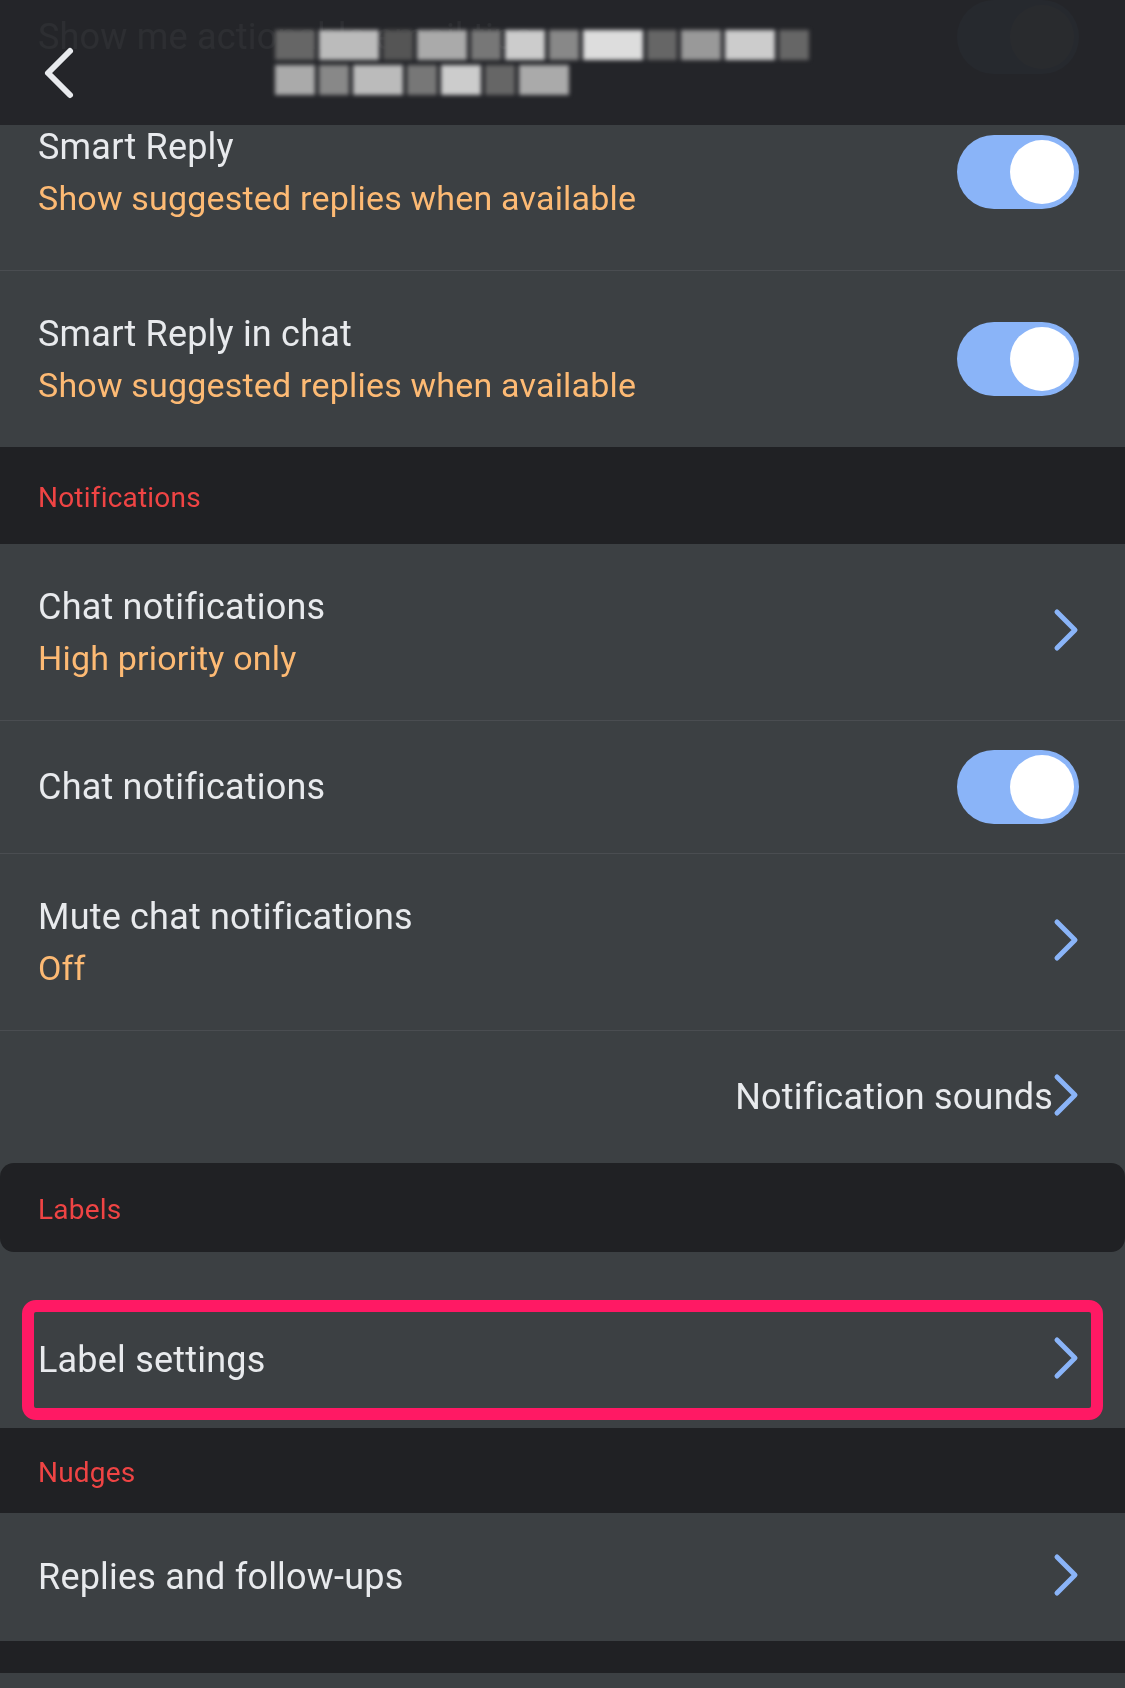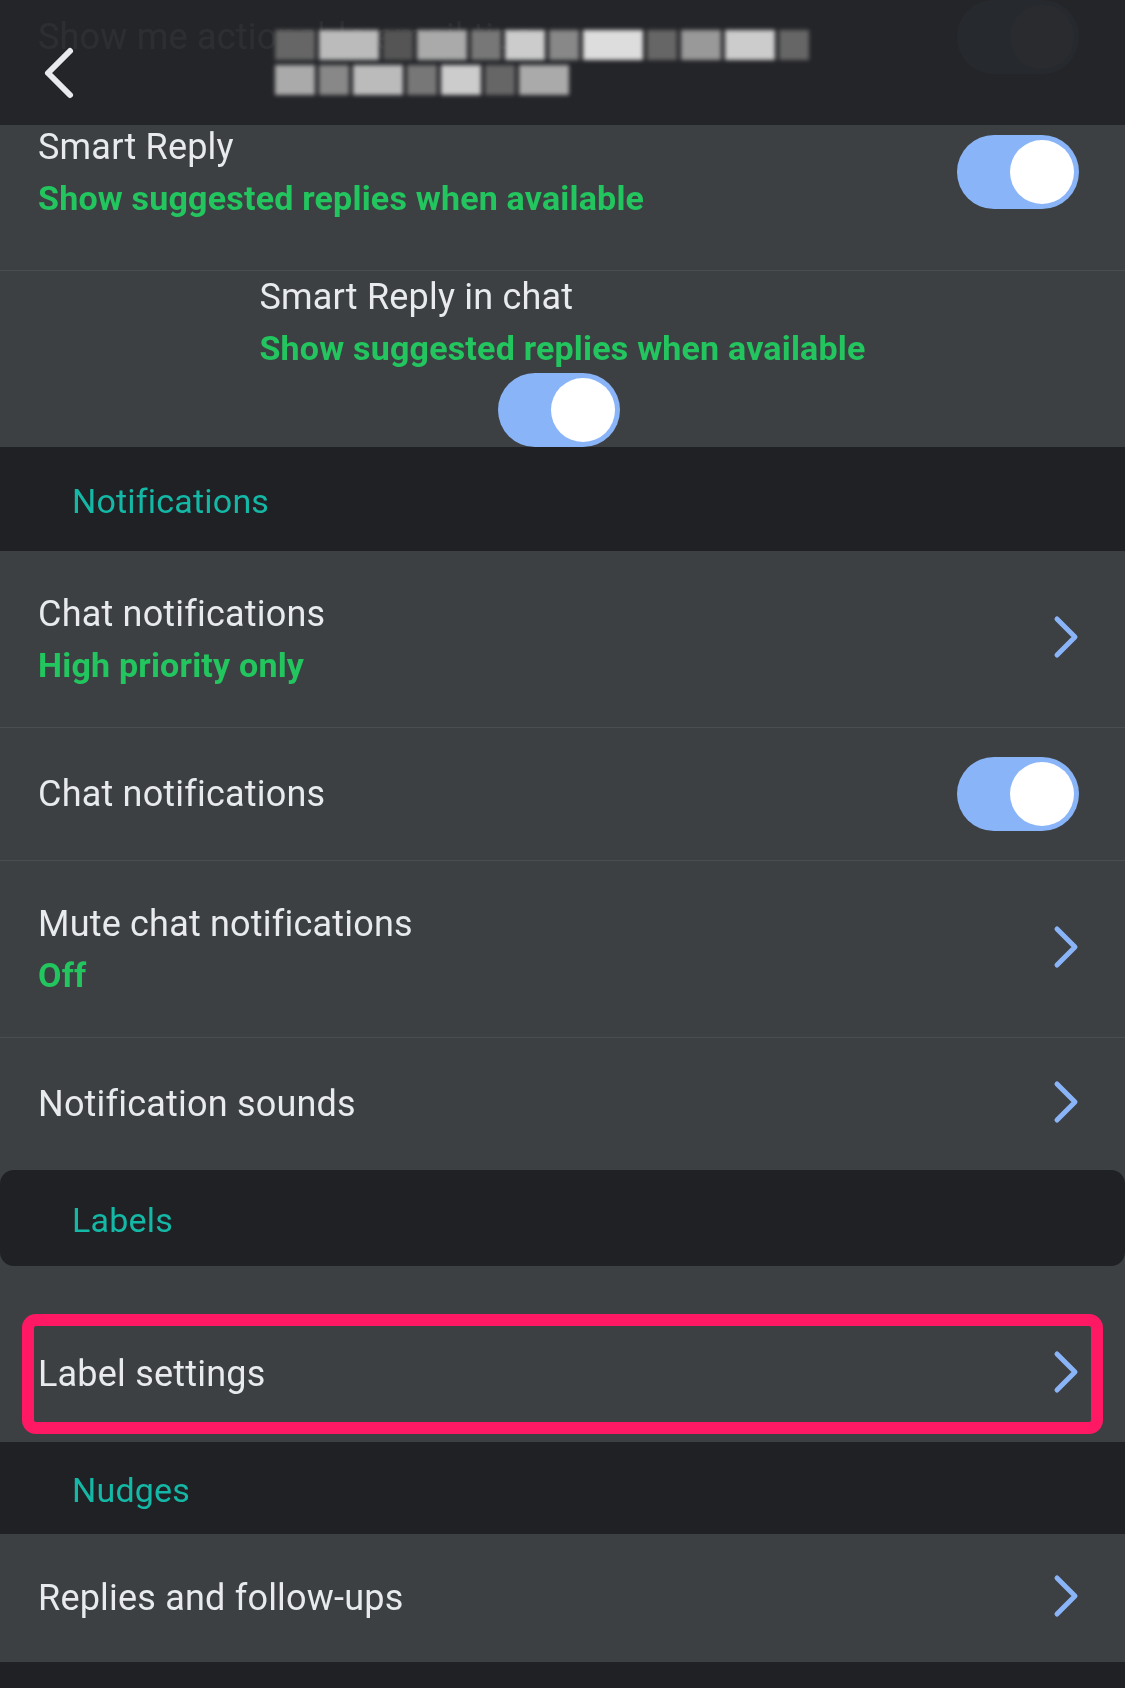--- a/index.html
+++ b/index.html
@@ -6,23 +6,23 @@
   .overlay{position:absolute;top:0;left:0;right:0;height:125px;background:rgba(32,33,36,0.85);z-index:10;display:flex;align-items:center;}
   .back-btn{position:absolute;left:40px;top:45px;}
   .blur-title{margin:0 auto;width:580px;height:70px;display:flex;flex-wrap:wrap;filter:blur(2px);}
   .blur-block{background:#9aa0a6;height:30px;margin:2px;}
   .scroll{width:100%;}
   .row{display:flex;align-items:center;padding:0 38px;min-height:140px;background:#3c4043;border-bottom:1px solid #4a4d51;position:relative;}
   .row.noborder{border-bottom:none;}
   .row.tall{min-height:170px;}
   .row-text{flex:1;display:flex;flex-direction:column;justify-content:center;gap:10px;}
   .title{color:#e8eaed;font-size:36px;font-weight:400;letter-spacing:0.2px;}
-  .sub{color:#22c55e;font-size:34px;font-weight:700;letter-spacing:0.2px;}
+  .sub{color:#fdba74;font-size:34px;font-weight:400;letter-spacing:0.2px;}
   .section{background:#202124;padding:28px 38px 24px;}
-  .section .title{color:#14b8a6;font-size:34px;margin-left:34px;}
+  .section .title{color:#ef4444;font-size:28px;}
   .toggle{width:122px;height:74px;border-radius:40px;background:#8ab4f8;position:relative;flex:0 0 auto;margin-right:8px;}
   .toggle-knob{position:absolute;right:5px;top:5px;width:64px;height:64px;border-radius:50%;background:#fff;}
   .chevron{flex:0 0 auto;margin-right:6px;}
   .highlight{position:absolute;border:12px solid #ff1964;border-radius:14px;left:22px;right:22px;top:8px;bottom:8px;pointer-events:none;}
   .dim{opacity:0.55;}
   .row.first{min-height:90px;border-top:none;}
   .spacer-dark{height:32px;background:#202124;}
   .row-divider{border-bottom:1px solid #4a4d51;}
 </style>
 </head>
@@ -42,21 +42,21 @@
   <div class="row tall" style="min-height:196px;">
     <div class="row-text">
       <span class="title">Smart Reply</span>
       <span class="sub">Show suggested replies when available</span>
     </div>
     <div class="toggle">
         <div class="toggle-knob"></div>
       </div>
   </div>
 
-  <div class="row row-divider" style="min-height:176px;border-bottom:none;flex-direction:column;">
+  <div class="row row-divider" style="min-height:176px;border-bottom:none;">
     <div class="row-text">
       <span class="title">Smart Reply in chat</span>
       <span class="sub">Show suggested replies when available</span>
     </div>
     <div class="toggle">
         <div class="toggle-knob"></div>
       </div>
   </div>
 
   <div class="section" style="padding-top:34px;padding-bottom:30px;">
@@ -89,21 +89,21 @@
       <span class="title">Mute chat notifications</span>
       <span class="sub">Off</span>
     </div>
     <span class="chevron">
       <svg width="28" height="44" viewBox="0 0 28 44">
           <polyline points="4,4 22,22 4,40" fill="none" stroke="#8ab4f8" stroke-width="5" stroke-linecap="round" stroke-linejoin="round"></polyline>
         </svg>
     </span>
   </div>
 
-  <div class="row noborder" style="min-height:132px;">
+  <div class="row noborder" style="min-height:132px;text-align:right;">
     <div class="row-text">
       <span class="title">Notification sounds</span>
     </div>
     <span class="chevron">
       <svg width="28" height="44" viewBox="0 0 28 44">
           <polyline points="4,4 22,22 4,40" fill="none" stroke="#8ab4f8" stroke-width="5" stroke-linecap="round" stroke-linejoin="round"></polyline>
         </svg>
     </span>
   </div>
 

